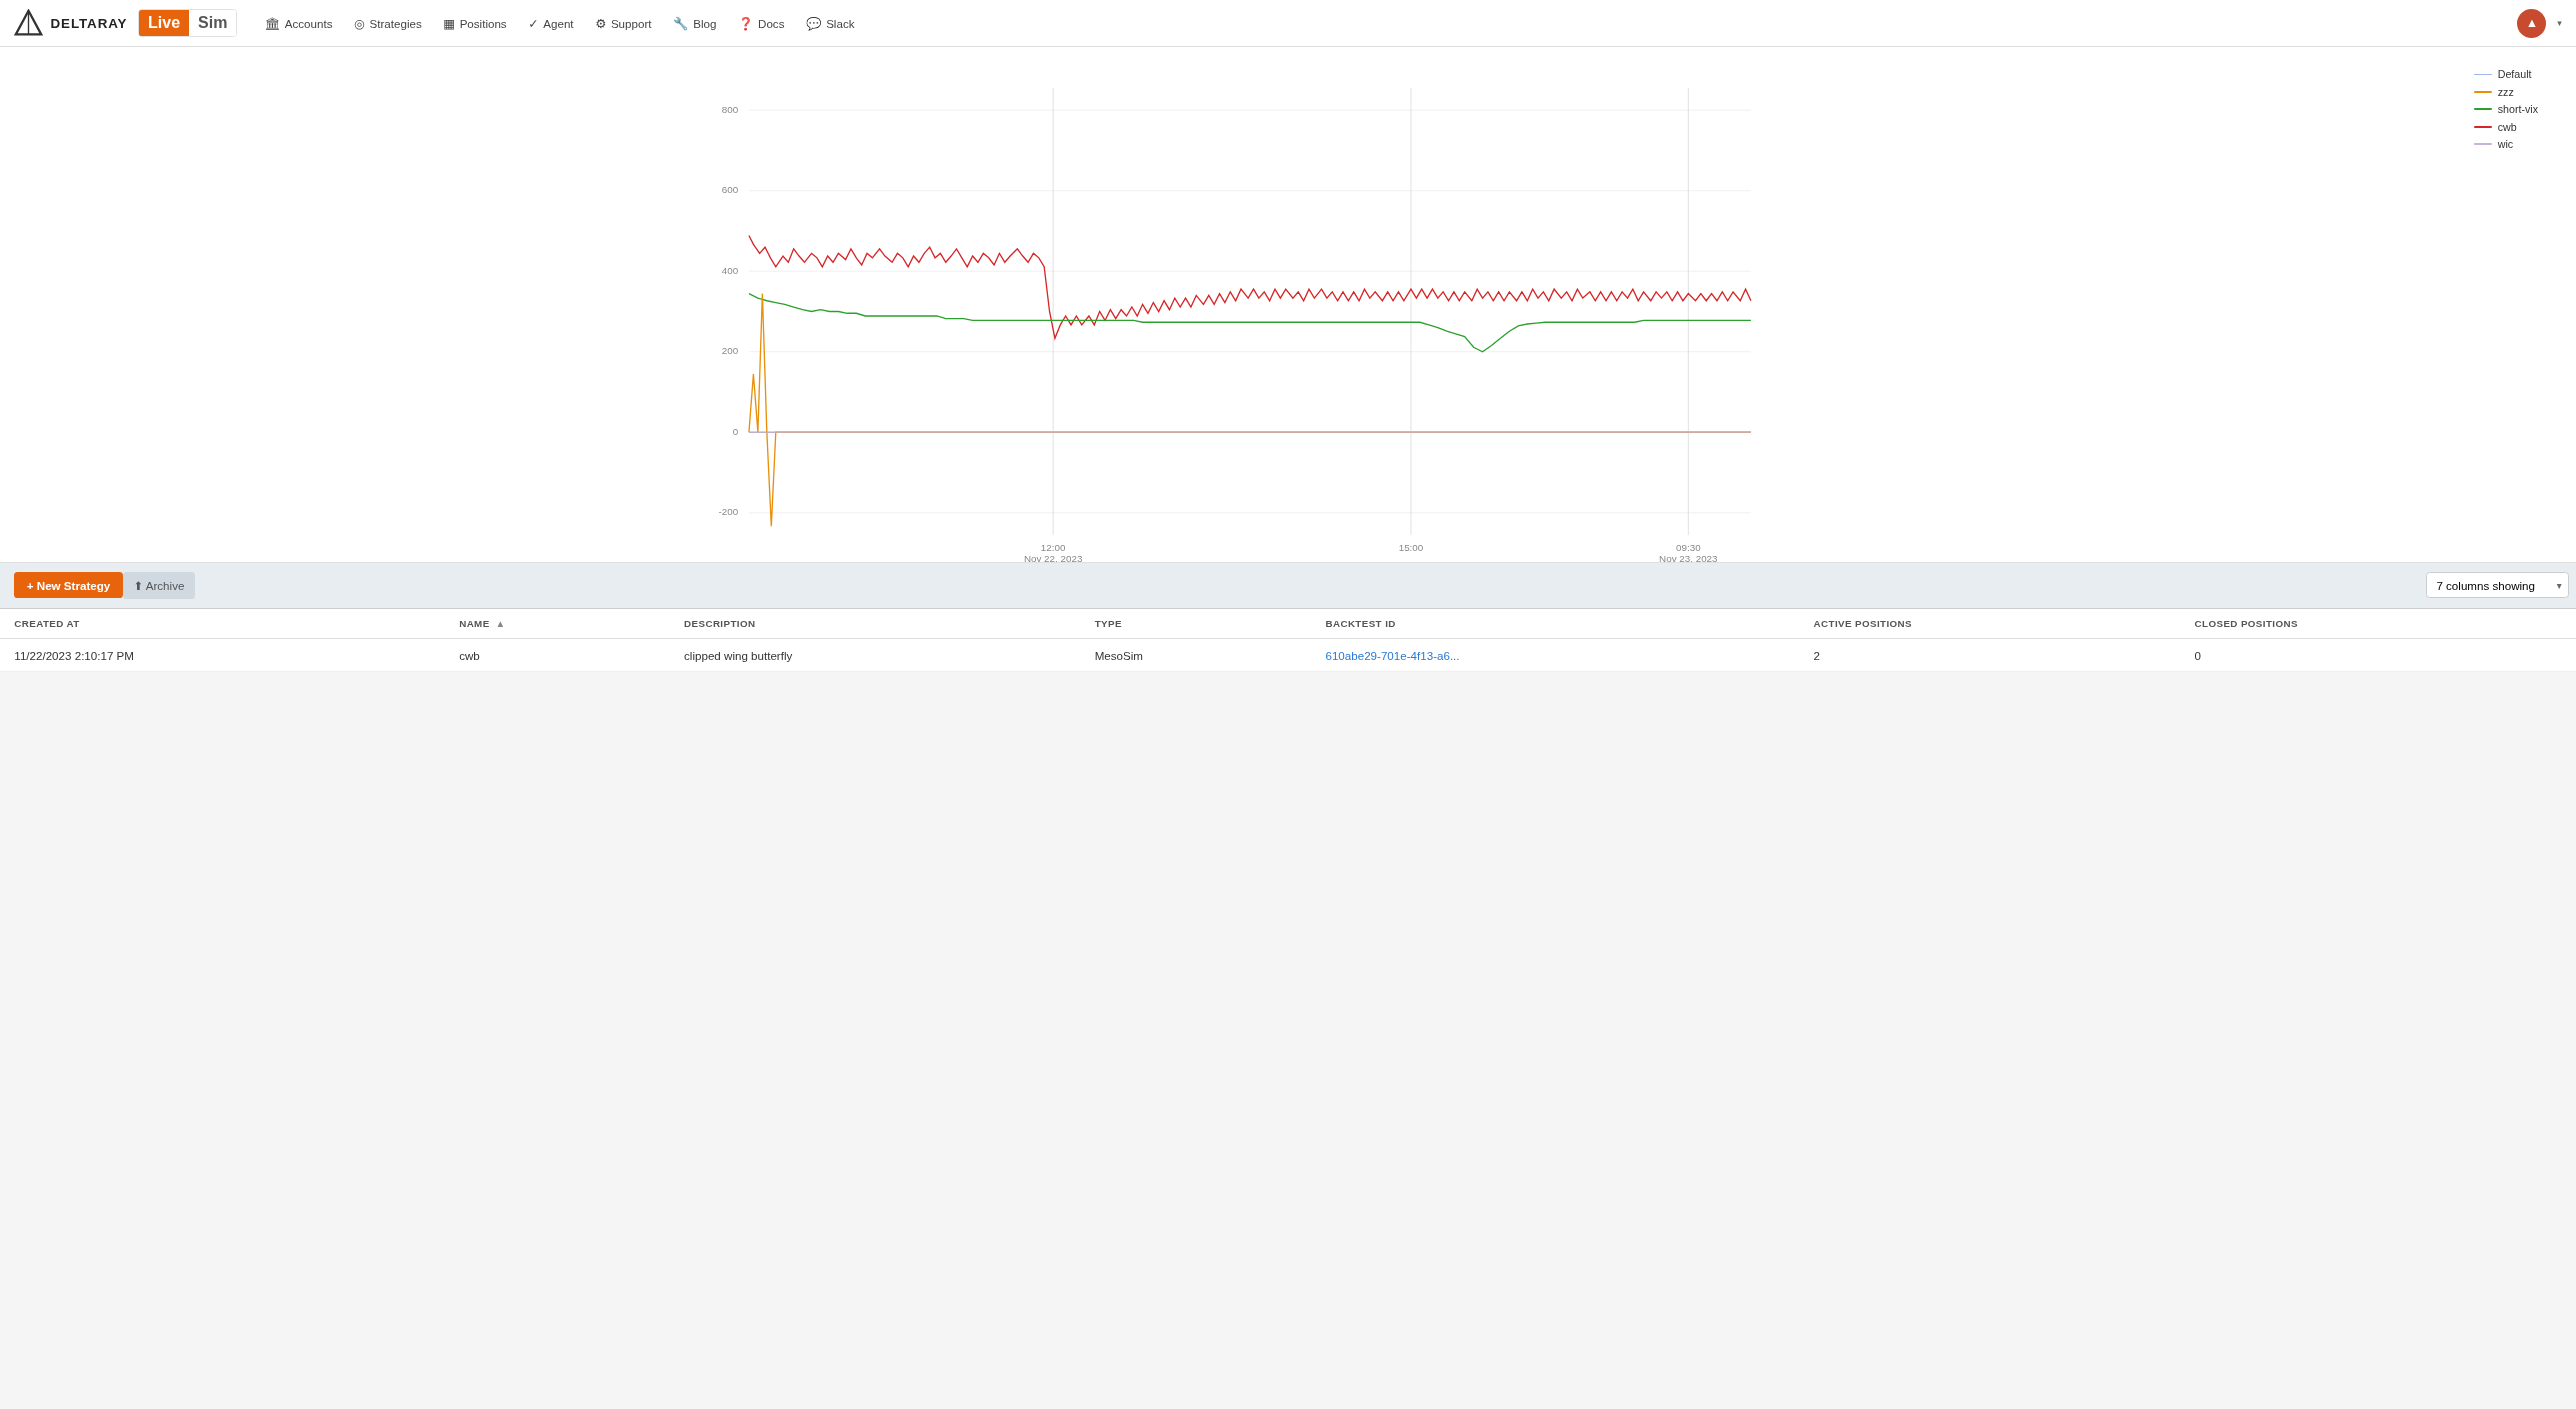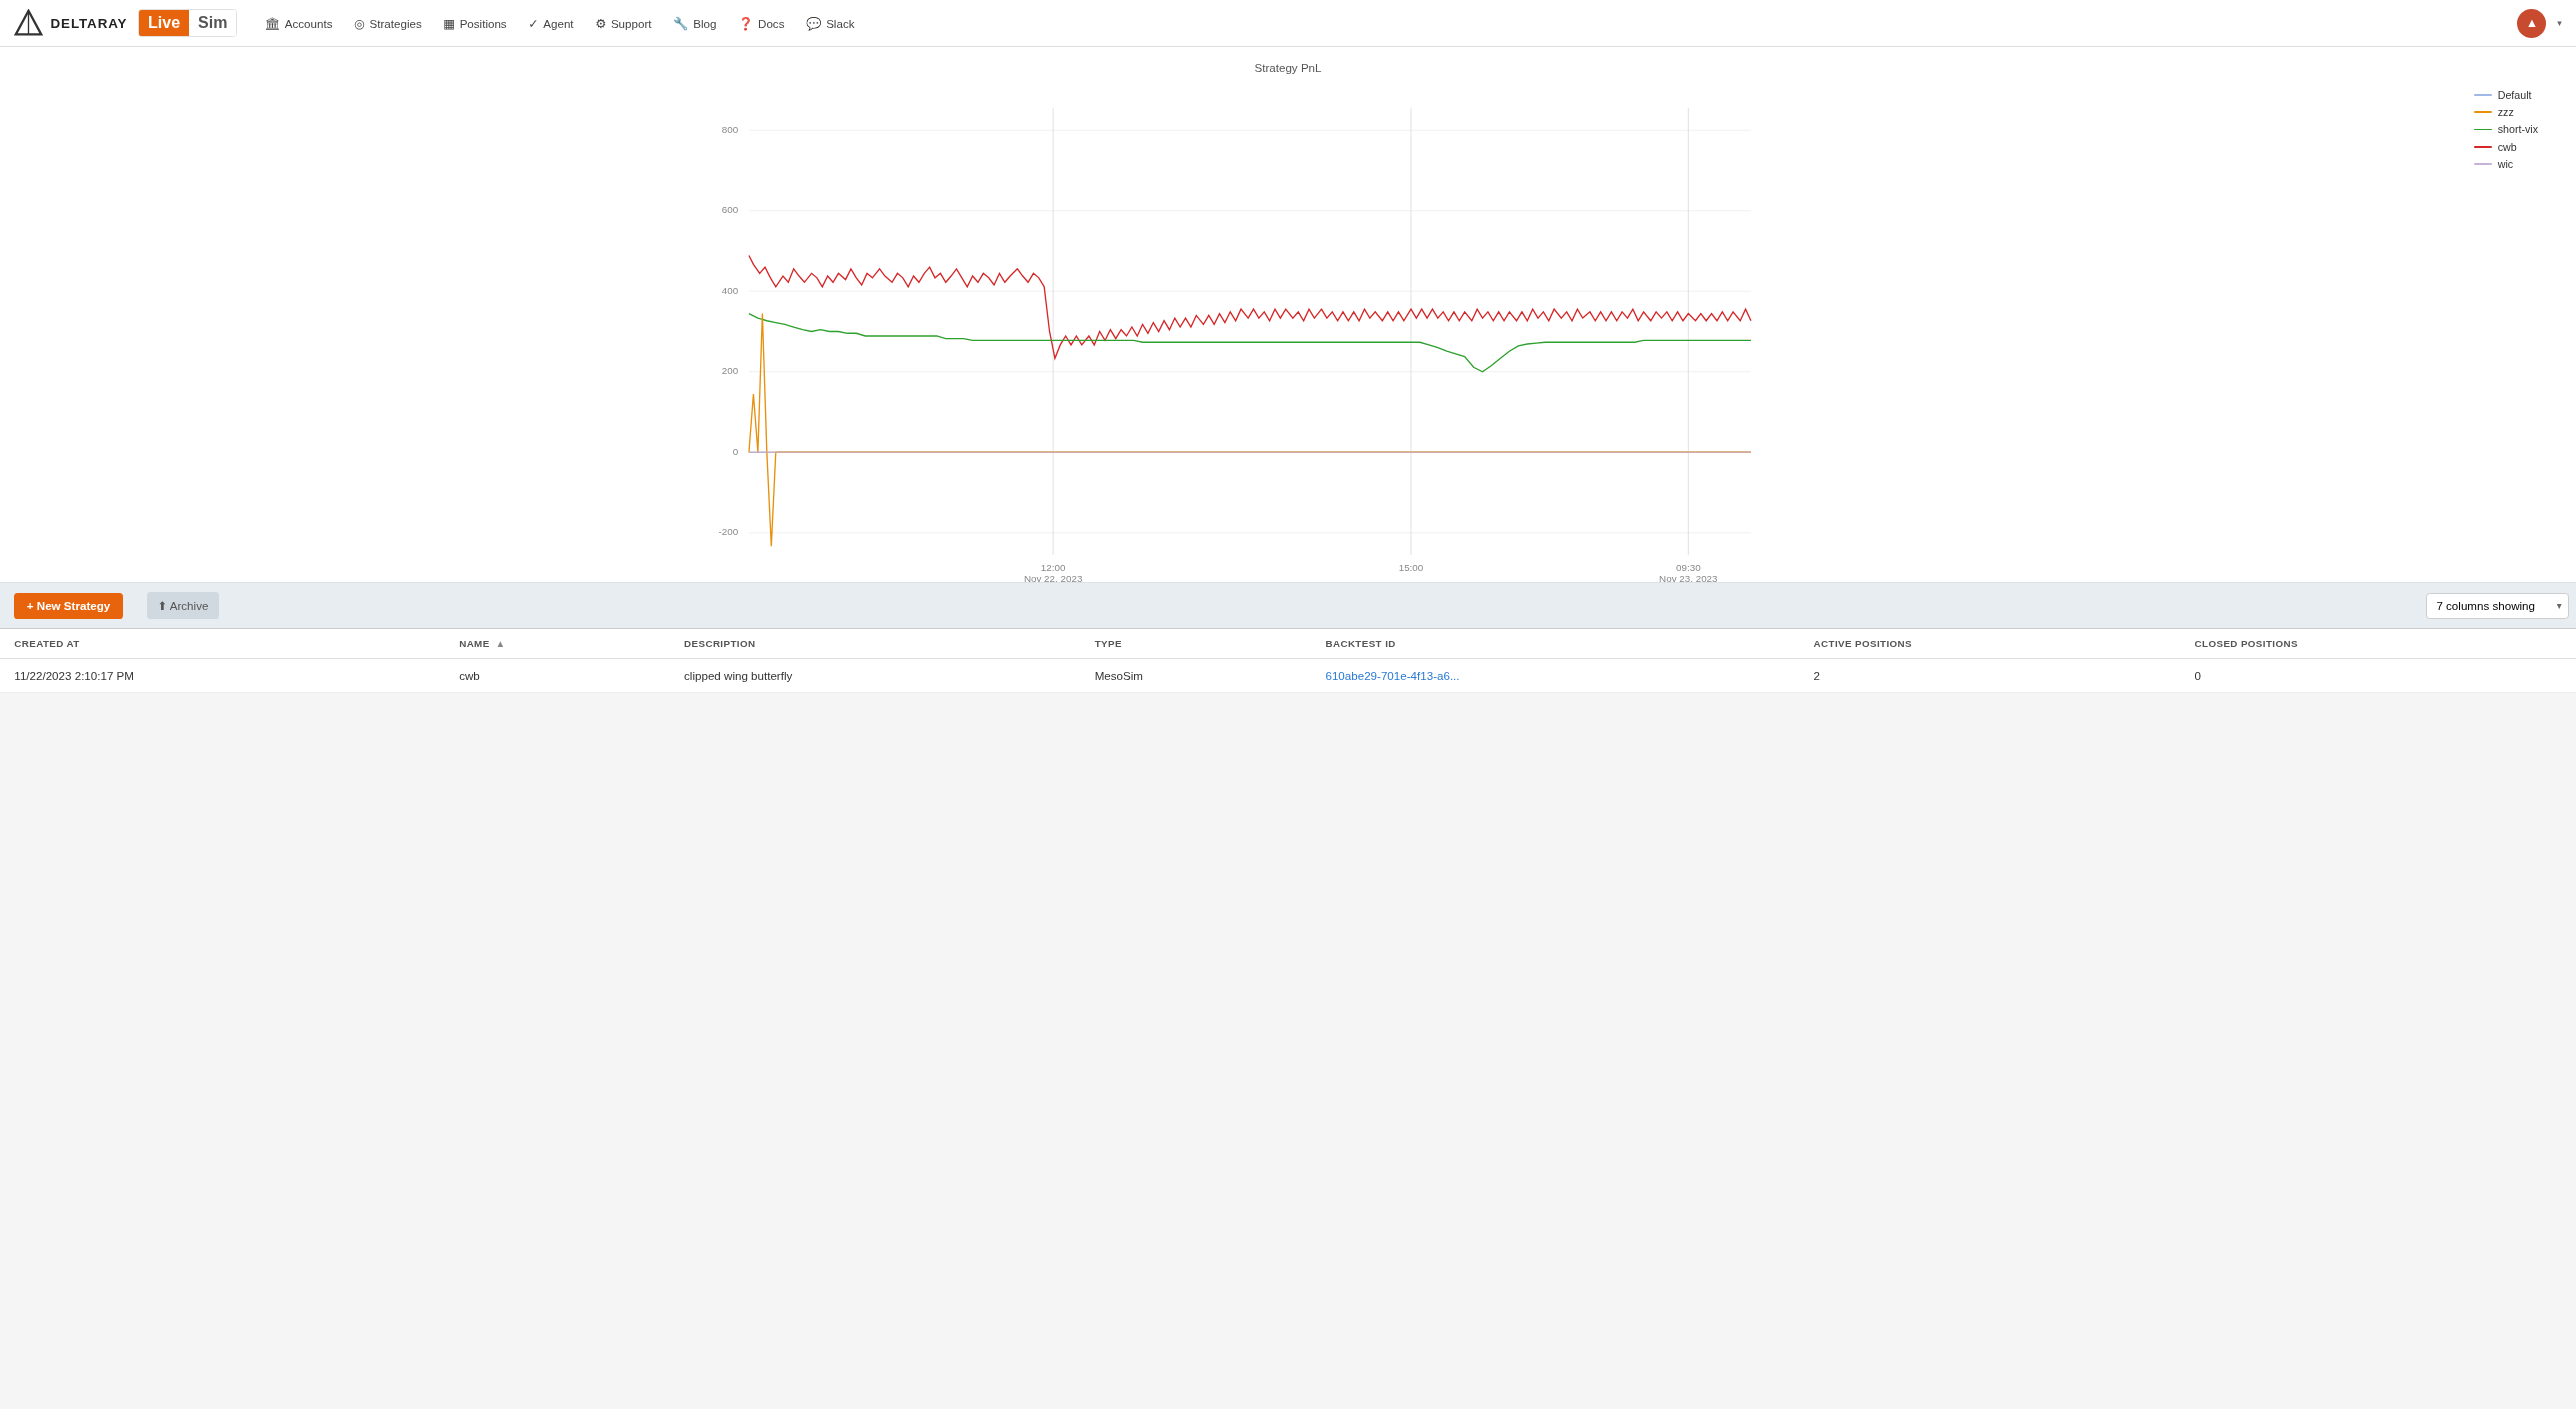--- a/index.html
+++ b/index.html
@@ -35,21 +35,21 @@
     .chart-svg-wrap { flex: 1; position: relative; overflow: hidden; margin-left: 22px; }
     .chart-legend {
       width: 116px; padding: 7.2px 14.3px; display: flex; flex-direction: column; gap: 5.4px; font-size: 10.7px;
     }
     .legend-item { display: flex; align-items: center; gap: 5.4px; }
     .legend-line { width: 18px; height: 1.8px; border-radius: 0.9px; }
 
     
     .table-container { background: #fff; }
     .table-toolbar {
-      display: flex; align-items: center; padding: 9px 14.3px; gap: 24px;
+      display: flex; align-items: flex-start; padding: 9px 14.3px; gap: 0;
       background: #e8edf2; border-bottom: 0.9px solid #ccc;
     }
     .btn-new-strategy {
       background: #e8640c; color: #fff; border: none; border-radius: 3.6px;
       padding: 6.3px 12.5px; font-size: 11.6px; font-weight: 600; cursor: pointer;
       display: flex; align-items: center; gap: 4.5px;
     }
     .btn-archive {
       background: #d0d8e0; color: #555; border: none; border-radius: 3.6px;
       padding: 6.3px 10.7px; font-size: 11.6px; cursor: pointer;
@@ -126,21 +126,20 @@
         <span>Slack</span>
       </a>
   </div>
   <div class="nav-right">
     <div class="avatar">▲</div>
     <span class="chevron-down">▾</span>
   </div>
 </nav>
 
 <div class="chart-container">
-  <div class="chart-title">Strategy PnL</div>
   <div class="chart-inner">
     <div class="chart-svg-wrap">
       <svg viewBox="0 0 1200 560" width="100%" height="501" style="display:block;font-size:13px">
 
         <text x="38" y="58" font-size="11" fill="#888" text-anchor="end">800</text>
         <text x="38" y="148" font-size="11" fill="#888" text-anchor="end">600</text>
         <text x="38" y="238" font-size="11" fill="#888" text-anchor="end">400</text>
         <text x="38" y="328" font-size="11" fill="#888" text-anchor="end">200</text>
         <text x="38" y="418" font-size="11" fill="#888" text-anchor="end">0</text>
         <text x="38" y="508" font-size="11" fill="#888" text-anchor="end">-200</text>

